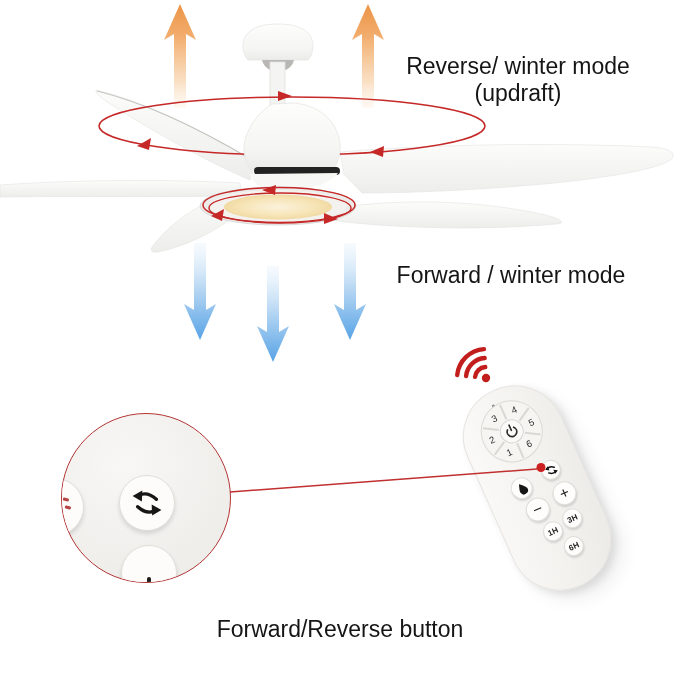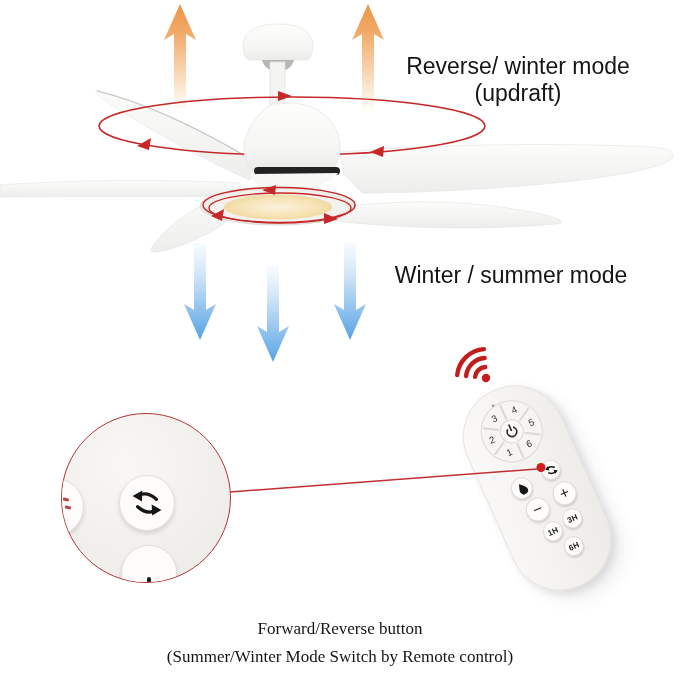--- a/index.html
+++ b/index.html
@@ -5,21 +5,21 @@
   html,body{margin:0;padding:0;background:#ffffff;}
   #stage{position:relative;width:679px;height:675px;background:#ffffff;overflow:hidden;
          font-family:"Liberation Sans", sans-serif;color:#1b1b1b;}
   svg{display:block;}
   .abs{position:absolute;}
   
   .note{position:absolute;text-align:center;font-size:23px;line-height:27px;color:#151515;}
   .note div{white-space:nowrap;}
   #note-reverse{left:353px;top:53px;width:330px;}
   #note-forward{left:346px;top:262px;width:330px;}
-  #caption{left:20px;top:615px;width:640px;font-size:17px;line-height:28px;font-family:Liberation Serif, serif;}
+  #caption{left:20px;top:615px;width:640px;font-size:23px;line-height:28px;}
   
   #remote{position:absolute;left:486px;top:381px;width:100px;height:212px;border-radius:50px;
           background:linear-gradient(100deg,#fbfaf8 0%,#f4f2ef 55%,#eceae6 100%);
           border:1px solid #e5e3df;
           box-shadow:3px 5px 9px rgba(0,0,0,0.10), 8px 14px 18px rgba(0,0,0,0.06);
           transform:rotate(-24deg);z-index:3;}
   #remote .pinhole{position:absolute;left:42px;top:12px;width:3px;height:3px;border-radius:50%;background:#8d8b88;}
   .rbtn{position:absolute;border-radius:50%;background:#fefdfc;border:1px solid #dfddd8;
         box-shadow:0 2px 2px rgba(0,0,0,0.13);display:flex;align-items:center;justify-content:center;
         box-sizing:border-box;color:#222;}
@@ -126,25 +126,24 @@
       <path d="M-12.9,-15.3 A20,20 0 0 1 12.9,-15.3"></path>
       <path d="M-18.6,-22.2 A29,29 0 0 1 18.6,-22.2"></path>
     </g>
   </svg>
 
   <div id="note-reverse" class="note">
     <div>Reverse/ winter mode</div>
     <div>(updraft)</div>
   </div>
   <div id="note-forward" class="note">
-    <div>Winter / summer mode</div>
+    <div>Forward / winter mode</div>
   </div>
   <div id="caption" class="note">
     <div>Forward/Reverse button</div>
-    <div>(Summer/Winter Mode Switch by Remote control)</div>
   </div>
 
   <div id="remote">
     <div class="pinhole"></div>
 
     <svg class="abs" style="left:17px;top:11px;" width="66" height="66" viewBox="0 0 66 66">
       <circle cx="33" cy="33" r="30.5" fill="#f7f5f2" stroke="#dcdad6" stroke-width="1"></circle>
       <g stroke="#dad8d4" stroke-width="2">
         <line x1="33" y1="20" x2="33" y2="4"></line>
         <line x1="44.3" y1="26.5" x2="58" y2="18.5"></line>

